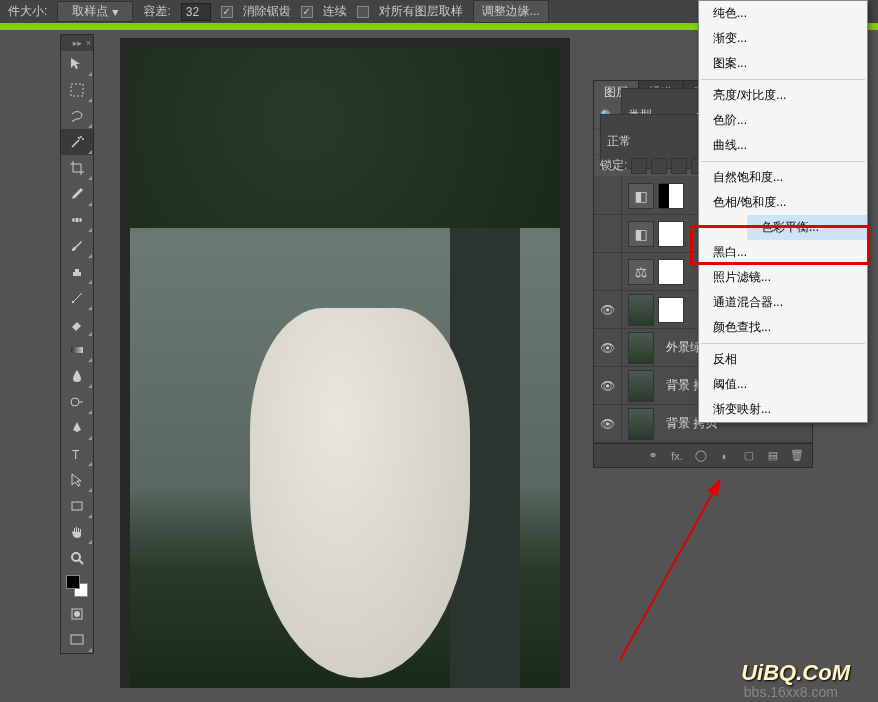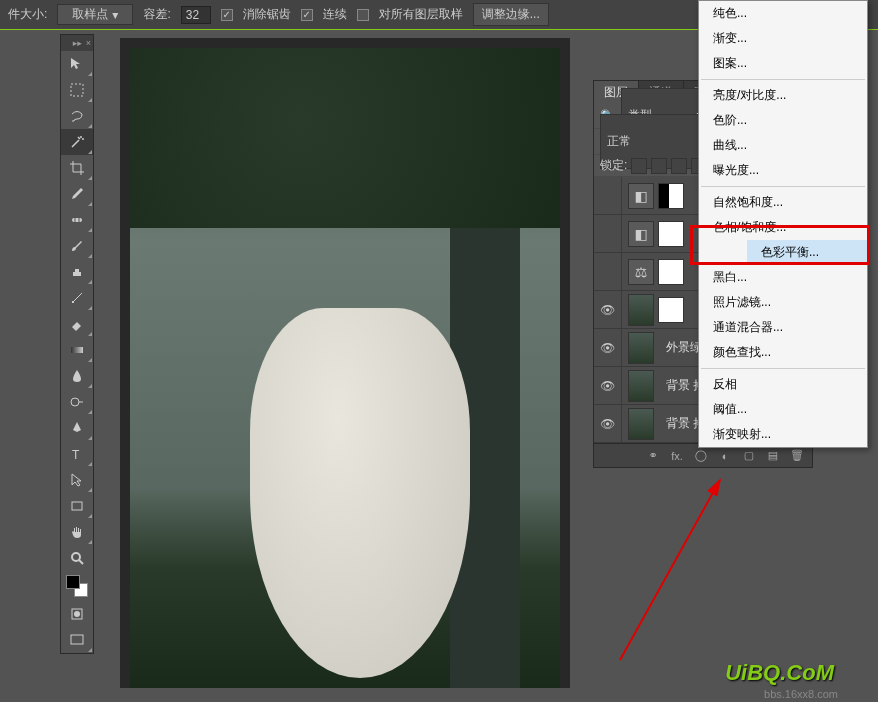--- a/index.html
+++ b/index.html
@@ -1,18 +1,18 @@
 <!DOCTYPE html>
 <html><head>
 <meta charset="utf-8">
 <style>
 * { margin: 0; padding: 0; box-sizing: border-box; font-family: "Microsoft YaHei", sans-serif; font-size: 12px; }
 body { background: #535353; width: 878px; height: 702px; overflow: hidden; position: relative; }
 
-.top-bar { height: 30px; background: #434343; display: flex; align-items: center; padding: 0 8px; gap: 10px; color: #ccc; border-bottom: 1px solid #84cc16; }
+.top-bar { height: 30px; background: #434343; display: flex; align-items: center; padding: 0 8px; gap: 10px; color: #ccc; border-bottom: 7px solid #84cc16; }
 .top-bar .label { color: #ccc; }
 .top-bar .dropdown { background: #535353; border: 1px solid #333; padding: 1px 14px; display: flex; align-items: center; gap: 4px; }
 .top-bar .field { background: #333; border: 1px solid #222; padding: 1px 4px; min-width: 30px; display: inline-block; }
 .top-bar .checkbox { width: 12px; height: 12px; background: #535353; border: 1px solid #888; display: inline-flex; align-items: center; justify-content: center; }
 .top-bar .check { color: #ccc; font-size: 10px; }
 .top-bar .btn { background: #535353; border: 1px solid #333; padding: 2px 8px; }
 
 .tool-palette { position: absolute; left: 60px; top: 34px; width: 34px; background: #535353; border: 1px solid #2a2a2a; display: flex; flex-direction: column; }
 .tool-palette .header { height: 16px; background: #3f3f3f; display: flex; align-items: center; justify-content: flex-end; padding: 0 2px; }
 .tool-palette .header .x { color: #999; font-size: 9px; cursor: pointer; }
@@ -59,22 +59,22 @@
 
 .adj-menu { position: absolute; right: 10px; top: 0; width: 170px; background: #f5f5f5; border: 1px solid #888; box-shadow: 2px 2px 6px rgba(0,0,0,0.4); z-index: 100; }
 .menu-header { background: #5a5a5a; color: #ccc; font-size: 10px; padding: 2px 6px; display: flex; justify-content: space-between; }
 .menu-item { padding: 4px 14px; color: #000000; cursor: pointer; }
 .menu-item.highlighted { background: #cde4f7; margin-left: 48px; }
 .menu-sep { height: 1px; background: #ccc; margin: 3px 2px; }
 
 .highlight-box { position: absolute; border: 3px solid #e00000; pointer-events: none; z-index: 200; }
 .arrow-line { position: absolute; z-index: 150; pointer-events: none; }
 
-.watermark { position: absolute; right: 44px; bottom: 16px; color: #84cc16; font-weight: bold; font-size: 22px; font-style: italic; text-shadow: 1px 1px 2px #000; }
-.watermark2 { position: absolute; right: 40px; bottom: 2px; color: #888; font-size: 11px; }
+.watermark { position: absolute; right: 28px; bottom: 16px; color: #fef9c3; font-weight: bold; font-size: 22px; font-style: italic; text-shadow: 1px 1px 2px #000; }
+.watermark2 { position: absolute; right: 40px; bottom: 2px; color: #888; font-size: 14px; }
 </style>
 </head>
 <body>
 
 <div class="top-bar">
   <span class="label">件大小:</span>
   <span class="dropdown">
     <span>取样点</span>
       <span>▾</span>
   </span>
@@ -353,21 +353,20 @@
 </div>
 
 <div class="adj-menu">
   <div class="menu-item">纯色...</div>
   <div class="menu-item">渐变...</div>
   <div class="menu-item">图案...</div>
   <div class="menu-sep"></div>
   <div class="menu-item">亮度/对比度...</div>
   <div class="menu-item">色阶...</div>
   <div class="menu-item">曲线...</div>
-  <div class="menu-item">曝光度...</div>
   <div class="menu-sep"></div>
   <div class="menu-item">自然饱和度...</div>
   <div class="menu-item">色相/饱和度...</div>
   <div class="menu-item highlighted">色彩平衡...</div>
   <div class="menu-item">黑白...</div>
   <div class="menu-item">照片滤镜...</div>
   <div class="menu-item">通道混合器...</div>
   <div class="menu-item">颜色查找...</div>
   <div class="menu-sep"></div>
   <div class="menu-item">反相</div>

